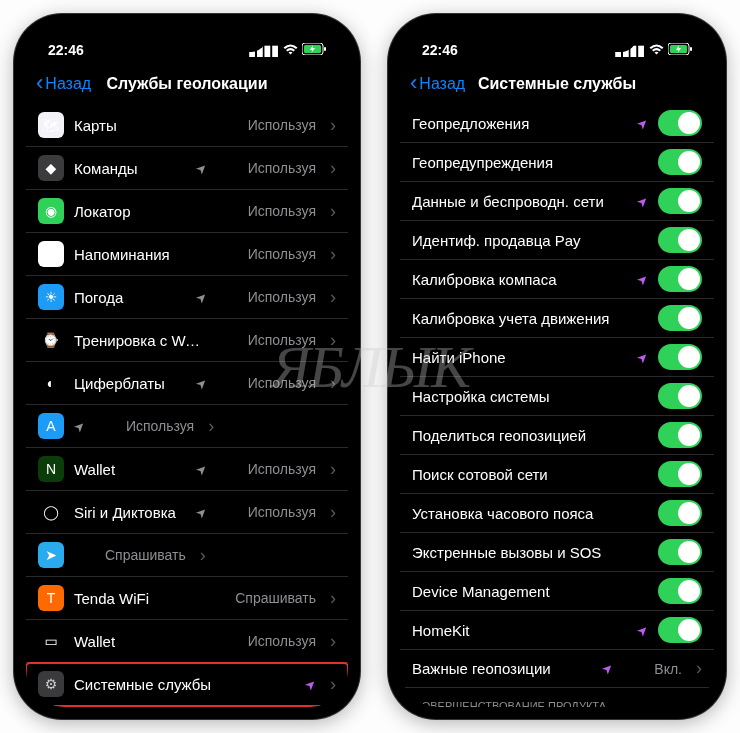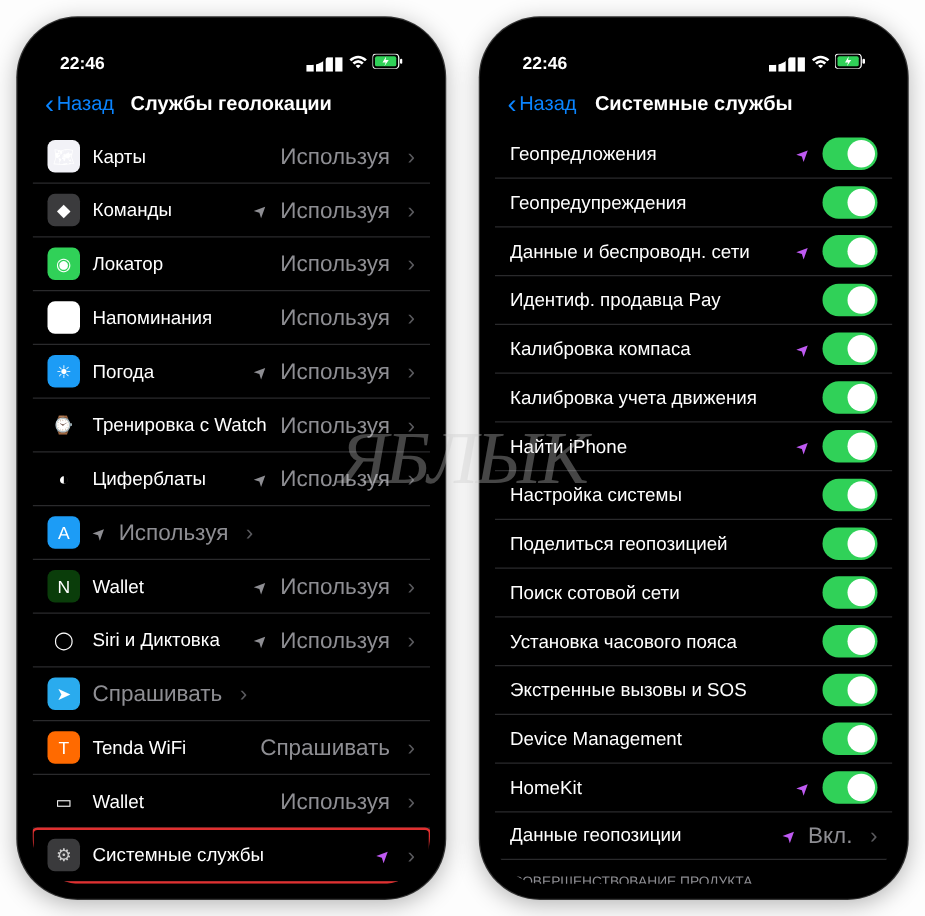--- a/index.html
+++ b/index.html
@@ -113,21 +113,22 @@
   .row-label {
     color: #fff;
     font-size: 15px;
     flex: 1;
     white-space: nowrap;
     overflow: hidden;
     text-overflow: ellipsis;
   }
   .row-value {
     color: #8e8e93;
-    font-size: 18px;
+    font-size: 14px;
+    margin-left: 31px;
   }
   .arrow-ind {
     font-size: 13px;
     transform: rotate(-45deg);
     display: inline-block;
   }
   .arrow-purple { color: #bf5af2; }
   .arrow-gray { color: #8e8e93; }
   .chevron {
     color: #5a5a5e;
@@ -397,21 +398,21 @@
           <div class="row dense">
             <div class="row-label">Device Management</div>
             <div class="toggle"></div>
           </div>
           <div class="row dense">
             <div class="row-label">HomeKit</div>
             <span class="arrow-ind arrow-purple">➤</span>
             <div class="toggle"></div>
           </div>
           <div class="row dense">
-            <div class="row-label">Данные геопозиции</div>
+            <div class="row-label">Важные геопозиции</div>
             <span class="arrow-ind arrow-purple">➤</span>
             <div class="row-value">Вкл.</div>
             <span class="chevron">›</span>
           </div>
           <div class="section-header">СОВЕРШЕНСТВОВАНИЕ ПРОДУКТА</div>
         </div>
     </div>
   </div>
 </div>
 

